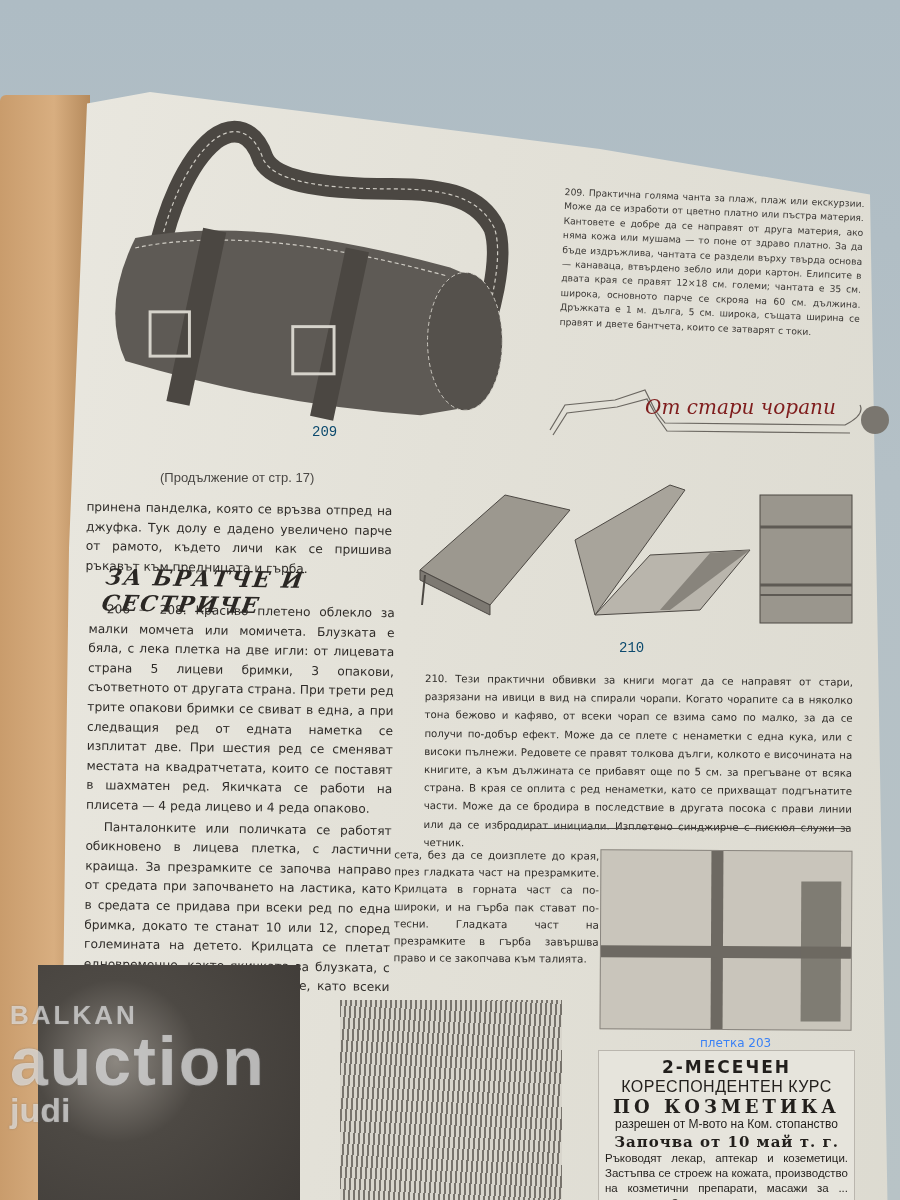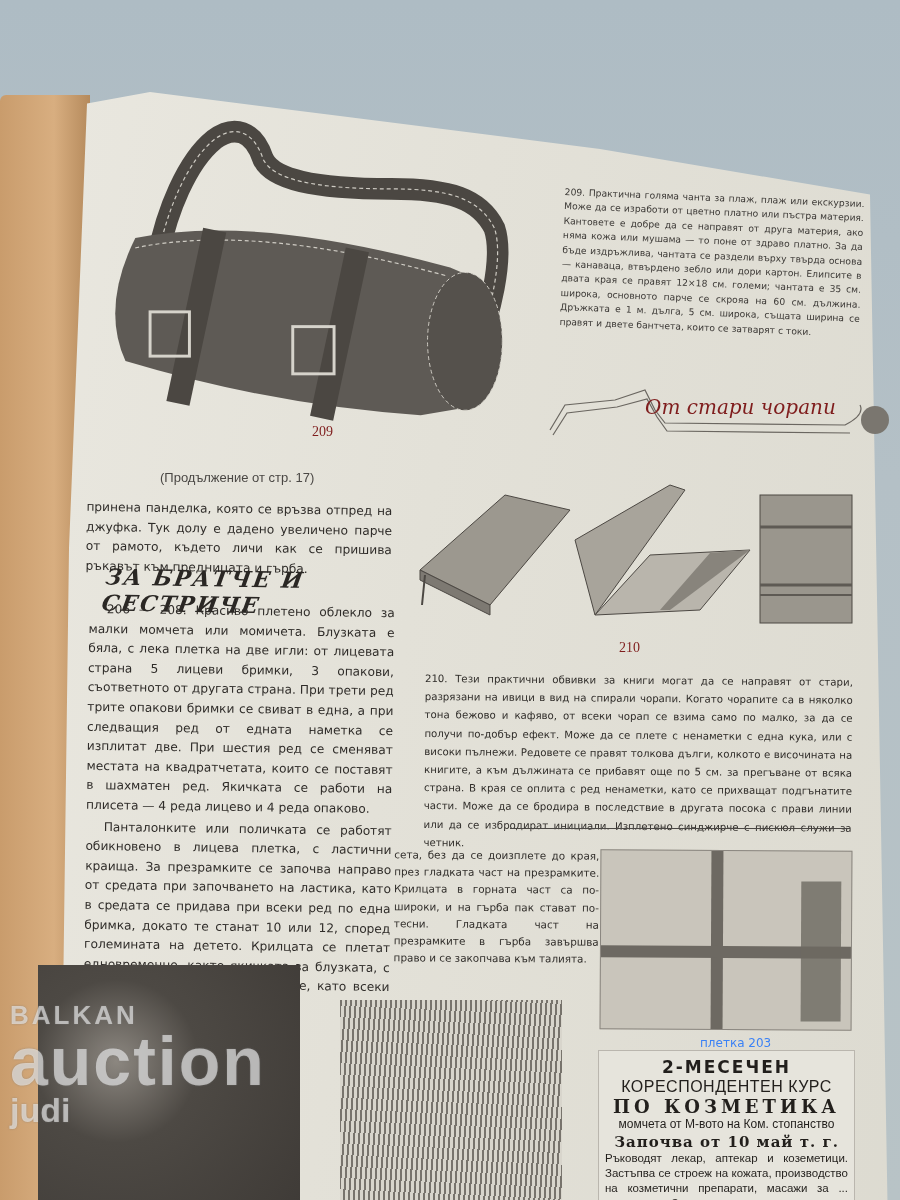--- a/index.html
+++ b/index.html
@@ -16,21 +16,21 @@
   .page {
     position:absolute; left:60px; top:92px; width:900px; height:1140px;
     background: linear-gradient(100deg,#e9e7df 0%,#e3e1d8 40%,#dcdad0 100%);
     clip-path: polygon(3% 1%, 10% 0%, 30% 2%, 60% 5%, 90% 9%, 92% 100%, 0% 100%, 1% 40%);
     transform-origin: top left;
   }
   .abs { position:absolute; }
 
   
   .bag-illus { left:95px; top:120px; width:425px; height:305px; }
-  .fig-num { font-family:Liberation Serif, serif; font-size:14px; color:#7f1d1d; }
+  .fig-num { font-family:Liberation Mono, monospace; font-size:14px; color:#0c4a6e; }
   .caption-cont { font-family:"Liberation Sans",sans-serif; font-size:13px; color:#4a4744; }
 
   
   .col-left {
     left:86px; width:306px; font-family:"DejaVu Sans",sans-serif;
     font-size:12.2px; line-height:19.6px; color:#2f2c29; text-align:justify;
     transform: rotate(0.8deg);
   }
   .col-left p { margin:0; }
   .indent { text-indent:18px; }
@@ -183,21 +183,21 @@
   <div class="v" style="left:110px;top:0;width:12px;height:178px;"></div>
   <div class="v" style="left:0;top:95px;width:250px;height:12px;"></div>
   <div class="v" style="left:200px;top:30px;width:40px;height:140px;opacity:0.8;"></div>
 </div>
 <div class="abs knit-caption">плетка 203</div>
 
 <div class="abs ad">
   <div class="l1">2-МЕСЕЧЕН</div>
   <div class="l2">КОРЕСПОНДЕНТЕН КУРС</div>
   <div class="l3">ПО КОЗМЕТИКА</div>
-  <div class="l4">момчета от М-вото на Ком. стопанство</div>
+  <div class="l4">разрешен от М-вото на Ком. стопанство</div>
   <div class="l5">Започва от 10 май т. г.</div>
   <div class="l6">Ръководят лекар, аптекар и коземетици. Застъпва се строеж на кожата, производство на козметични препарати, масажи за ... масаж и др. Завършилите</div>
 </div>
 
 <div class="abs photo-dark"></div>
 <div class="abs photo-lace"></div>
 
 <div class="abs watermark">
   <div class="w1">BALKAN</div>
   <div class="w2">auction</div>

